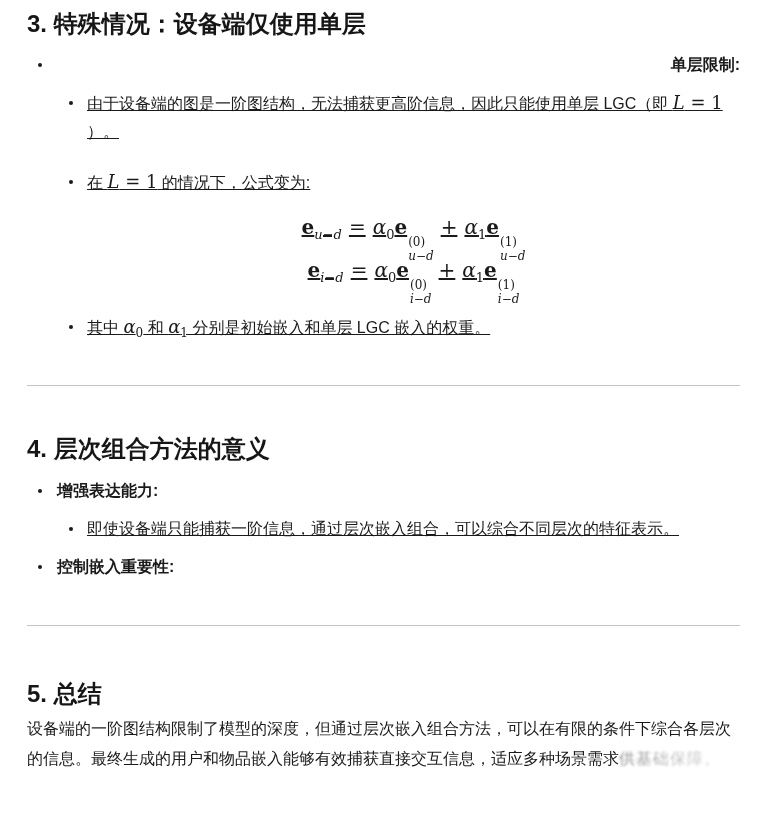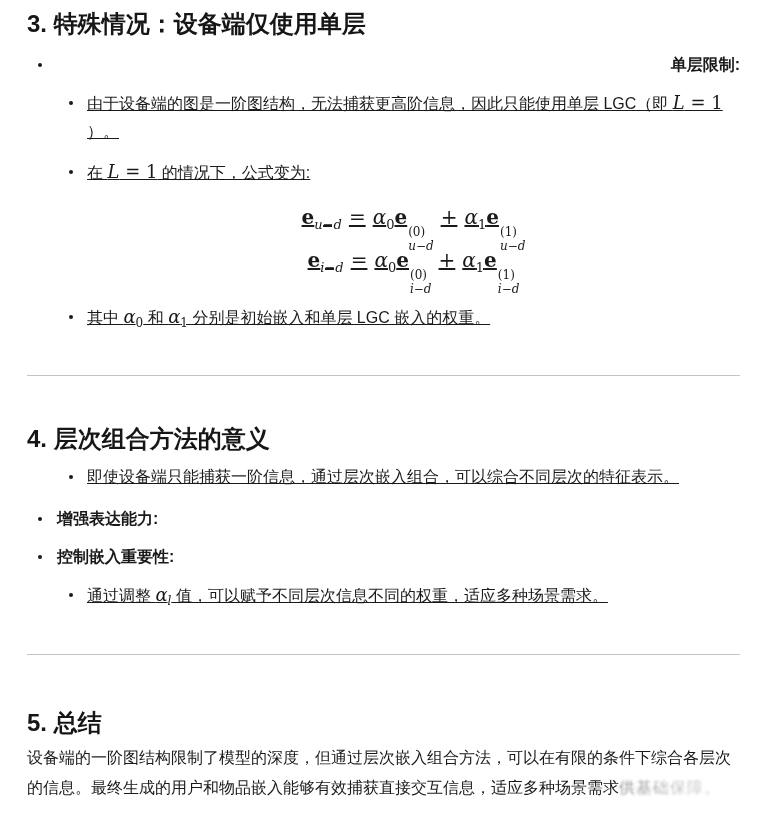--- a/index.html
+++ b/index.html
@@ -49,21 +49,21 @@
     border-radius: 50%;
     background: #1a1a1a;
   }
   .dot.sm { width: 4px; height: 4px; }
   .licontent { flex: 1 1 auto; min-width: 0; }
 
   
   .row-b1   { margin-top: 13px; text-align: right; }
   .row-sub1 { margin-top: 10px; }
   .row-b2   { margin-top: 1px;  }
-  .row-sub2 { margin-top: 12px; }
+  .row-sub2 { margin-top: 22px; }
   .row-sub3 { margin-top: 24px;  }
   .row-b3   { margin-top: 14px; }
   .row-sub4 { margin-top: 10px; }
   .row-b4   { margin-top: 10px; }
   .row-sub5 { margin-top: 10px; }
 
   
   .hr {
     border: none;
     border-top: 1.5px solid #c4c4c4;
@@ -206,55 +206,47 @@
       </span>
     <div class="licontent">
       <p class="txt"><span>其中 </span><span class="imath">α</span><span class="isub">0</span><span> 和 </span><span class="imath">α</span><span class="isub">1</span><span> 分别是初始嵌入和单层 LGC 嵌入的权重。</span></p>
     </div>
   </div>
 
   <hr class="hr hr-1">
 
   <h3 class="h3 h3-2">4. 层次组合方法的意义</h3>
 
-  <div class="li li2 row-sub4">
-    <span class="dotcol2">
-        <span class="dot sm"></span>
-      </span>
-    <div class="licontent">
-      <p class="txt">即使设备端只能捕获一阶信息，通过层次嵌入组合，可以综合不同层次的特征表示。</p>
-    </div>
-  </div>
-
   <div class="li row-b3">
     <span class="dotcol">
         <span class="dot"></span>
       </span>
     <div class="licontent">
       <p class="label">增强表达能力:</p>
     </div>
   </div>
 
+  <div class="li li2 row-sub4">
+    <span class="dotcol2">
+        <span class="dot sm"></span>
+      </span>
+    <div class="licontent">
+      <p class="txt">即使设备端只能捕获一阶信息，通过层次嵌入组合，可以综合不同层次的特征表示。</p>
+    </div>
+  </div>
+
   <div class="li row-b4">
     <span class="dotcol">
         <span class="dot"></span>
       </span>
     <div class="licontent">
       <p class="label">控制嵌入重要性:</p>
     </div>
   </div>
 
-  <div class="li li2 row-sub5">
-    <span class="dotcol2">
-        <span class="dot sm"></span>
-      </span>
-    <div class="licontent">
-      <p class="txt"><span>通过调整 </span><span class="imath">α</span><span class="isub it">l</span><span> 值，可以赋予不同层次信息不同的权重，适应多种场景需求。</span></p>
-    </div>
-  </div>
 
   <hr class="hr hr-2">
 
   <h3 class="h3 h3-3">5. 总结</h3>
 
   <p class="para"><span>设备端的一阶图结构限制了模型的深度，但通过层次嵌入组合方法，可以在有限的条件下综合各层次</span><br><span>的信息。最终生成的用户和物品嵌入能够有效捕获直接交互信息，适应多种场景需求</span><span class="fade-tail">供基础保障。</span></p>
 
 </main>
 
 </body></html>

